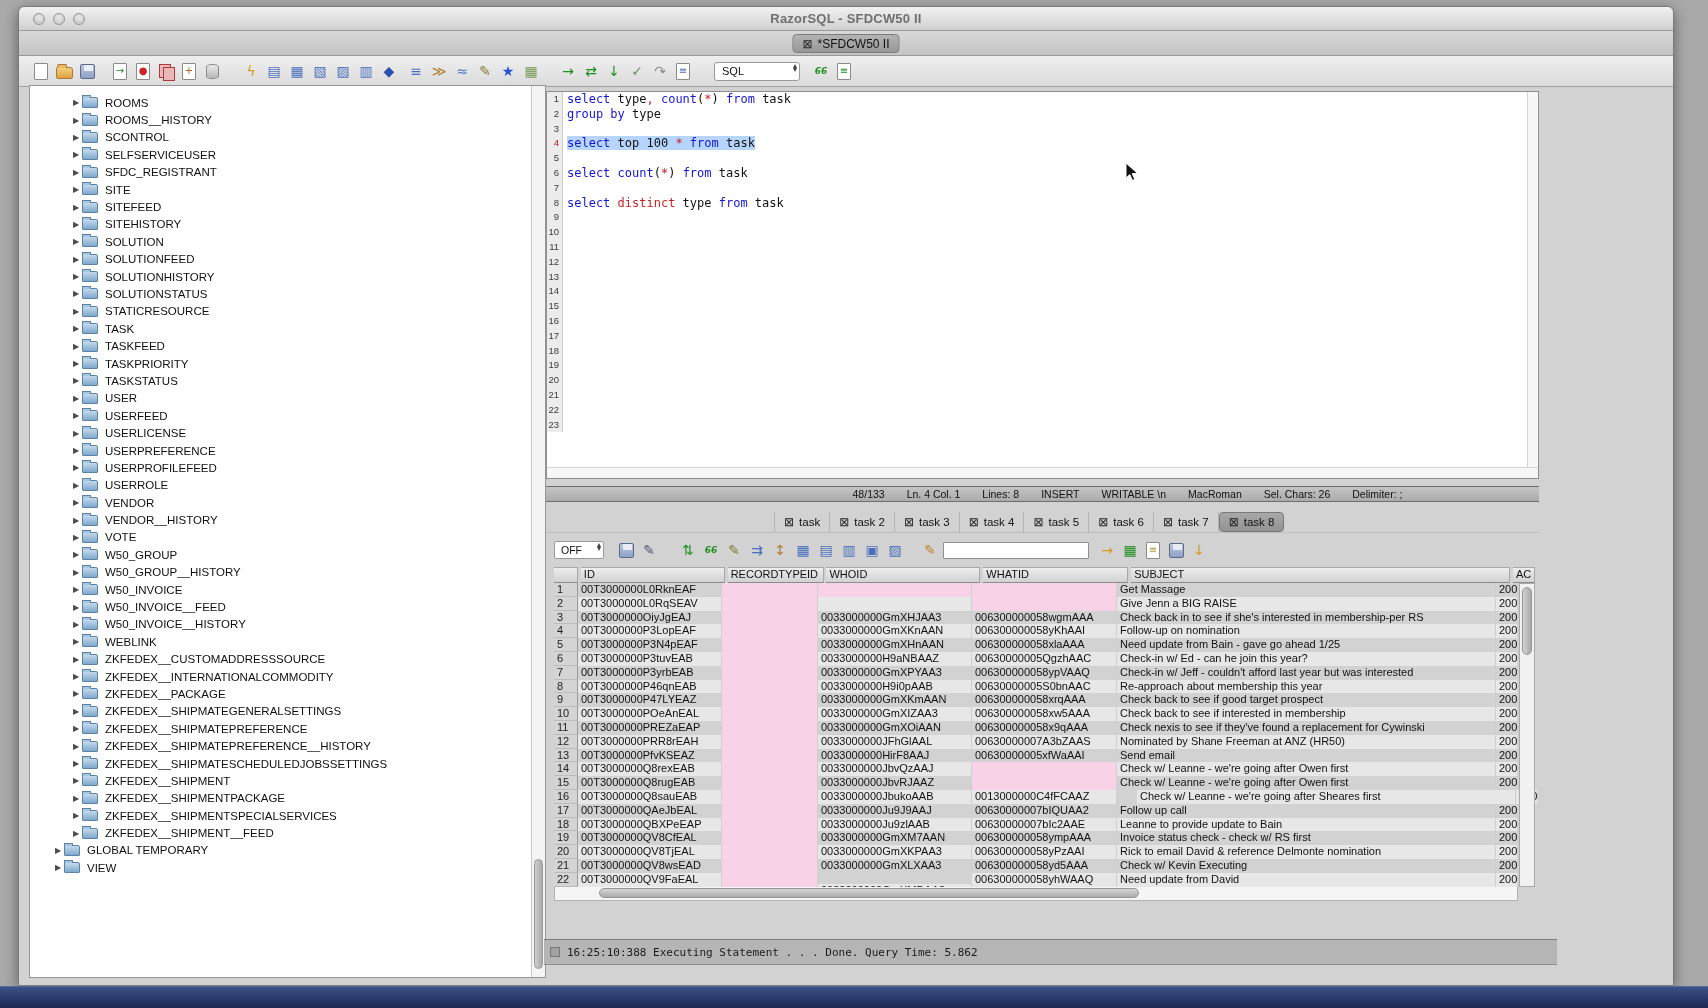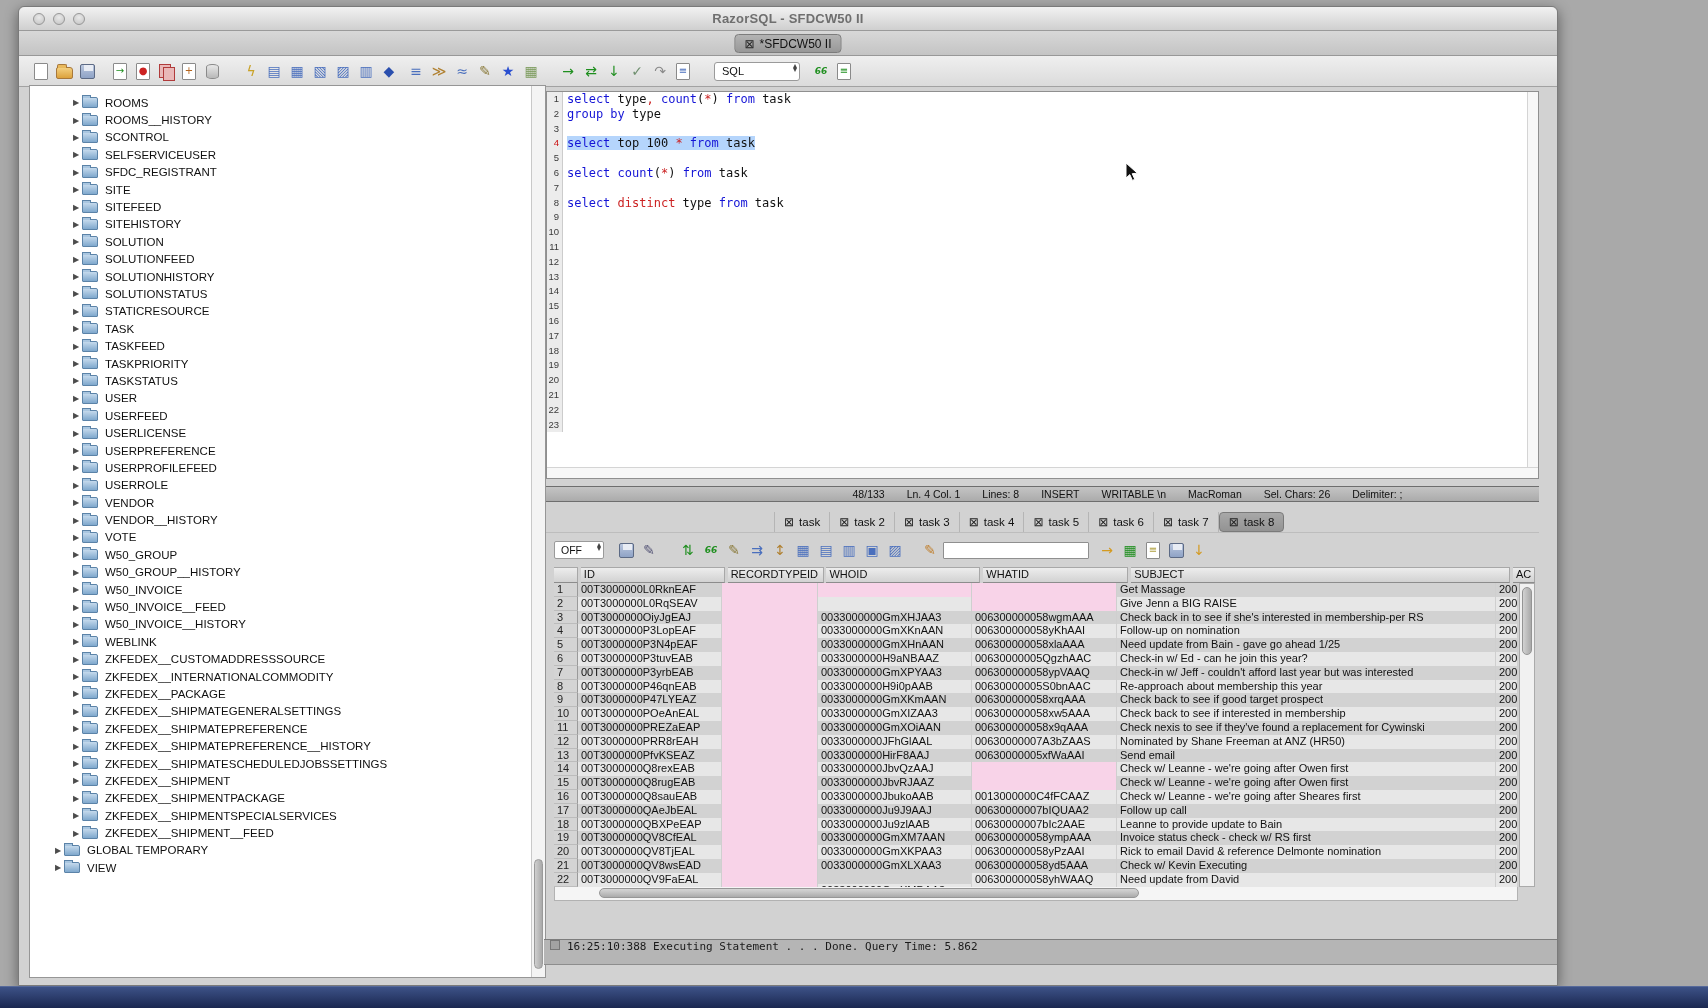--- a/index.html
+++ b/index.html
@@ -1,19 +1,19 @@
 <!DOCTYPE html>
 <html><head>
 <meta charset="utf-8">
 <style>
   * { margin:0; padding:0; box-sizing:border-box; }
   html,body { width:1708px; height:1008px; overflow:hidden; }
   body { font-family:"Liberation Sans", sans-serif; background:#a9a9a9; position:relative; }
 
-  .window { position:absolute; left:18px; top:6px; width:1540px; height:980px;
+  .window { position:absolute; left:18px; top:6px; width:1656px; height:980px;
             background:#d2d2d2; border:1px solid #7a7a7a; border-radius:6px 6px 0 0;
             box-shadow:0 4px 14px rgba(0,0,0,.45); }
 
   
   .titlebar { position:absolute; left:0; top:0; width:100%; height:24px;
               background:linear-gradient(#f2f2f2,#cfcfcf); border-bottom:1px solid #9a9a9a;
               border-radius:6px 6px 0 0; }
   .lights { position:absolute; left:14px; top:6px; display:flex; gap:8px; }
   .light { width:12px; height:12px; border-radius:50%; border:1px solid #979797;
            background:radial-gradient(circle at 50% 35%, #e9e9e9, #c2c2c2); }
@@ -132,21 +132,21 @@
                   background:#f1f1f1; border:1px solid #aaa; }
   .grid-vthumb { position:absolute; left:2px; top:3px; width:10px; height:68px;
                  background:linear-gradient(90deg,#d2d2d2,#a9a9a9); border:1px solid #949494; border-radius:5px; }
   .grid-hscroll { position:relative; width:964px; height:14px; background:#f5f5f5;
                   border:1px solid #b2b2b2; border-top:none; }
   .grid-hthumb { position:absolute; left:44px; top:1.5px; width:540px; height:10px;
                  background:linear-gradient(#d6d6d6,#ababab); border:1px solid #969696; border-radius:5px; }
 
   .bottom-status { position:absolute; left:-2px; top:854px; width:1013px; height:26px;
                    background:#b5b5b5; border-top:1px solid #7d7d7d; border-bottom:1px solid #8d8d8d;
-                   display:flex; align-items:flex-start; padding-left:6px; gap:7px; }
+                   display:flex; align-items:center; padding-left:6px; gap:7px; }
   .status-square { width:10px; height:10px; background:#a3a3a3; border:1px solid #777; }
   .status-text { font-family:"DejaVu Sans Mono",monospace; font-size:11px; color:#1a1a1a; }
 
   .dock-bar { position:absolute; left:0; bottom:0; width:100%; height:22px;
               background:linear-gradient(#3d5287,#1a2750); border-top:1px solid #56699a; }
 
   .cursor-svg { position:absolute; left:1125px; top:162px; z-index:50; }
 </style>
 </head>
 <body>
@@ -725,21 +725,21 @@
             <div class="gc nul" style="width: 145px; flex: 0 0 145px;"></div>
             <div class="gc" style="width: 379px; flex: 0 0 379px;">Check w/ Leanne - we're going after Owen first</div>
             <div class="gc" style="width: 22px; flex: 0 0 22px;">2008</div>
           </div>
           <div class="grid-row">
             <div class="gc rownum" style="width: 24px; flex: 0 0 24px;">16</div>
             <div class="gc" style="width: 144px; flex: 0 0 144px;">00T3000000Q8sauEAB</div>
             <div class="gc nul" style="width: 96px; flex: 0 0 96px;"></div>
             <div class="gc" style="width: 154px; flex: 0 0 154px;">0033000000JbukoAAB</div>
             <div class="gc" style="width: 145px; flex: 0 0 145px;">0013000000C4fFCAAZ</div>
-            <div class="gc" style="width: 379px; flex: 0 0 379px;">Check w/ Leanne - we're going after Sheares first</div>
+            <div class="gc" style="width: 379px; flex: 0 0 379px; margin-left: 20px;">Check w/ Leanne - we're going after Sheares first</div>
             <div class="gc" style="width: 22px; flex: 0 0 22px;">2008</div>
           </div>
           <div class="grid-row">
             <div class="gc rownum" style="width: 24px; flex: 0 0 24px;">17</div>
             <div class="gc" style="width: 144px; flex: 0 0 144px;">00T3000000QAeJbEAL</div>
             <div class="gc nul" style="width: 96px; flex: 0 0 96px;"></div>
             <div class="gc" style="width: 154px; flex: 0 0 154px;">0033000000Ju9J9AAJ</div>
             <div class="gc" style="width: 145px; flex: 0 0 145px;">00630000007bIQUAA2</div>
             <div class="gc" style="width: 379px; flex: 0 0 379px;">Follow up call</div>
             <div class="gc" style="width: 22px; flex: 0 0 22px;">2008</div>

